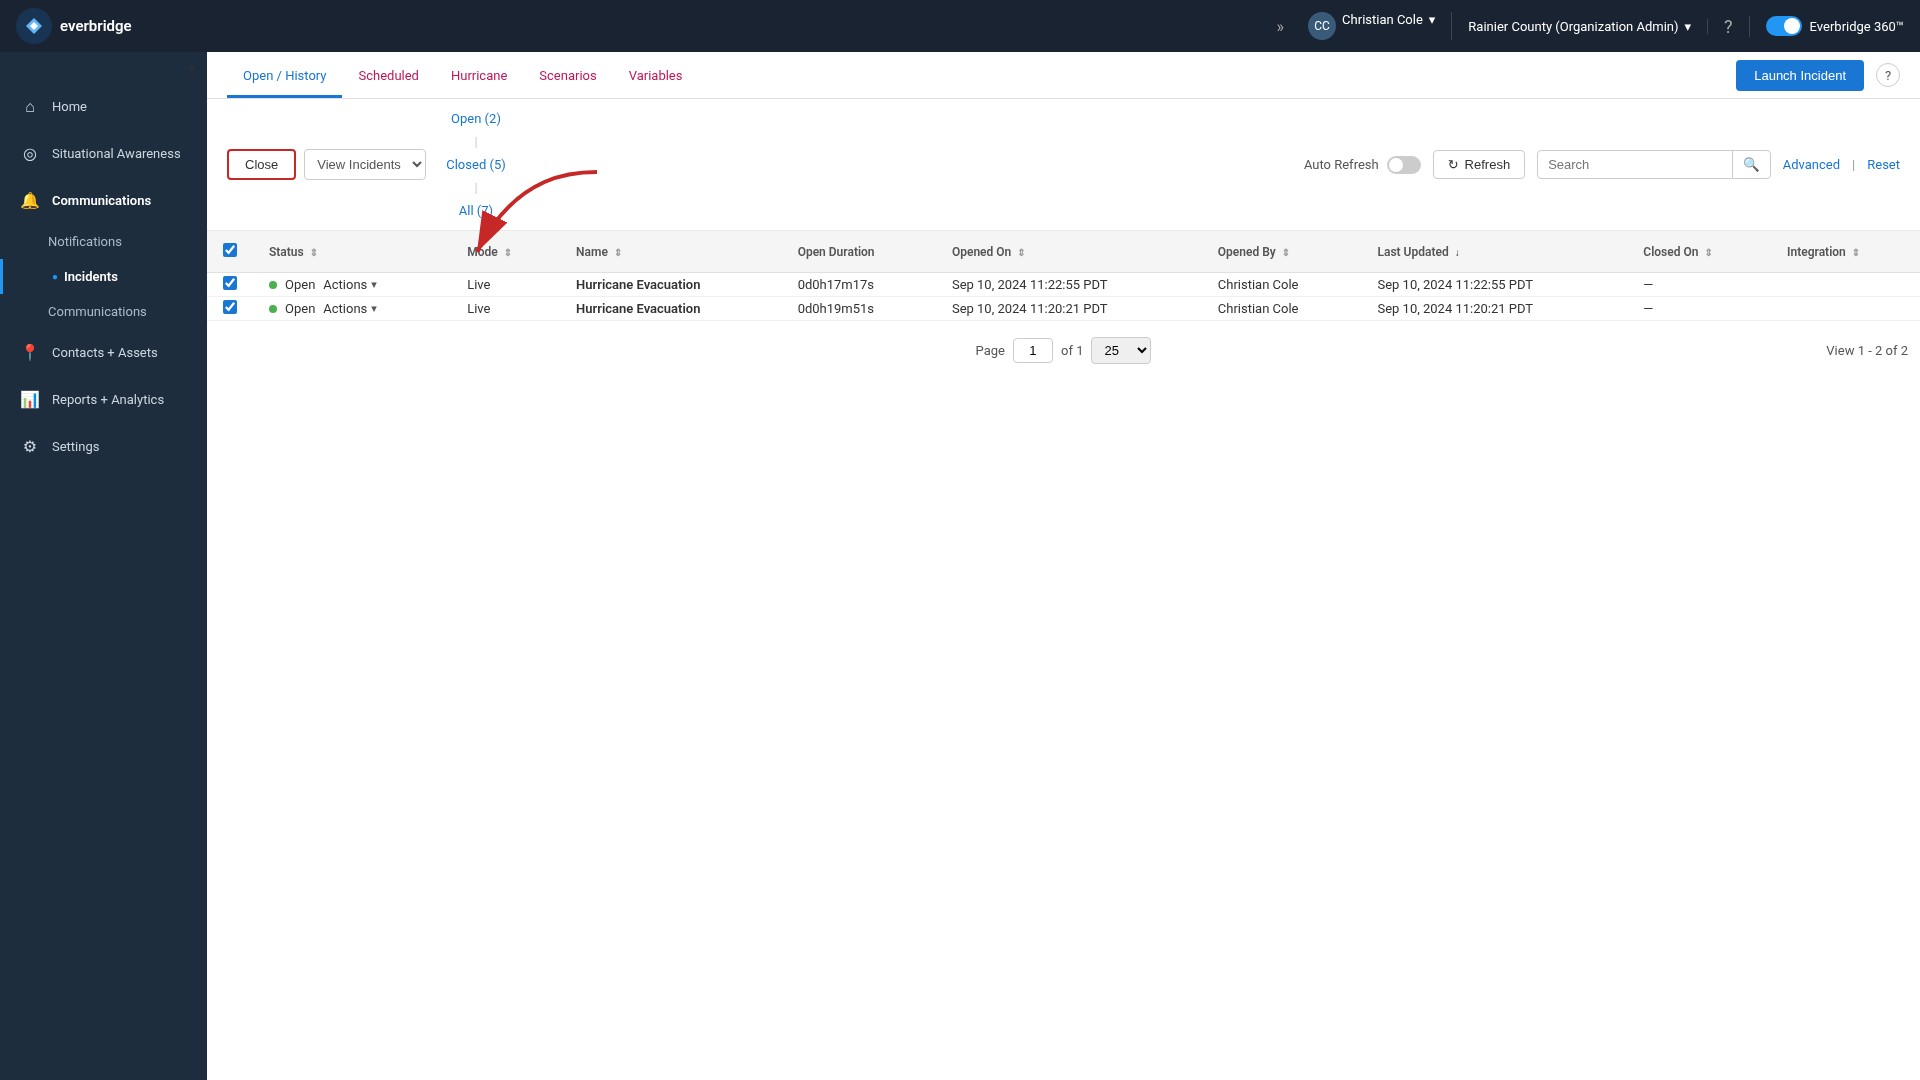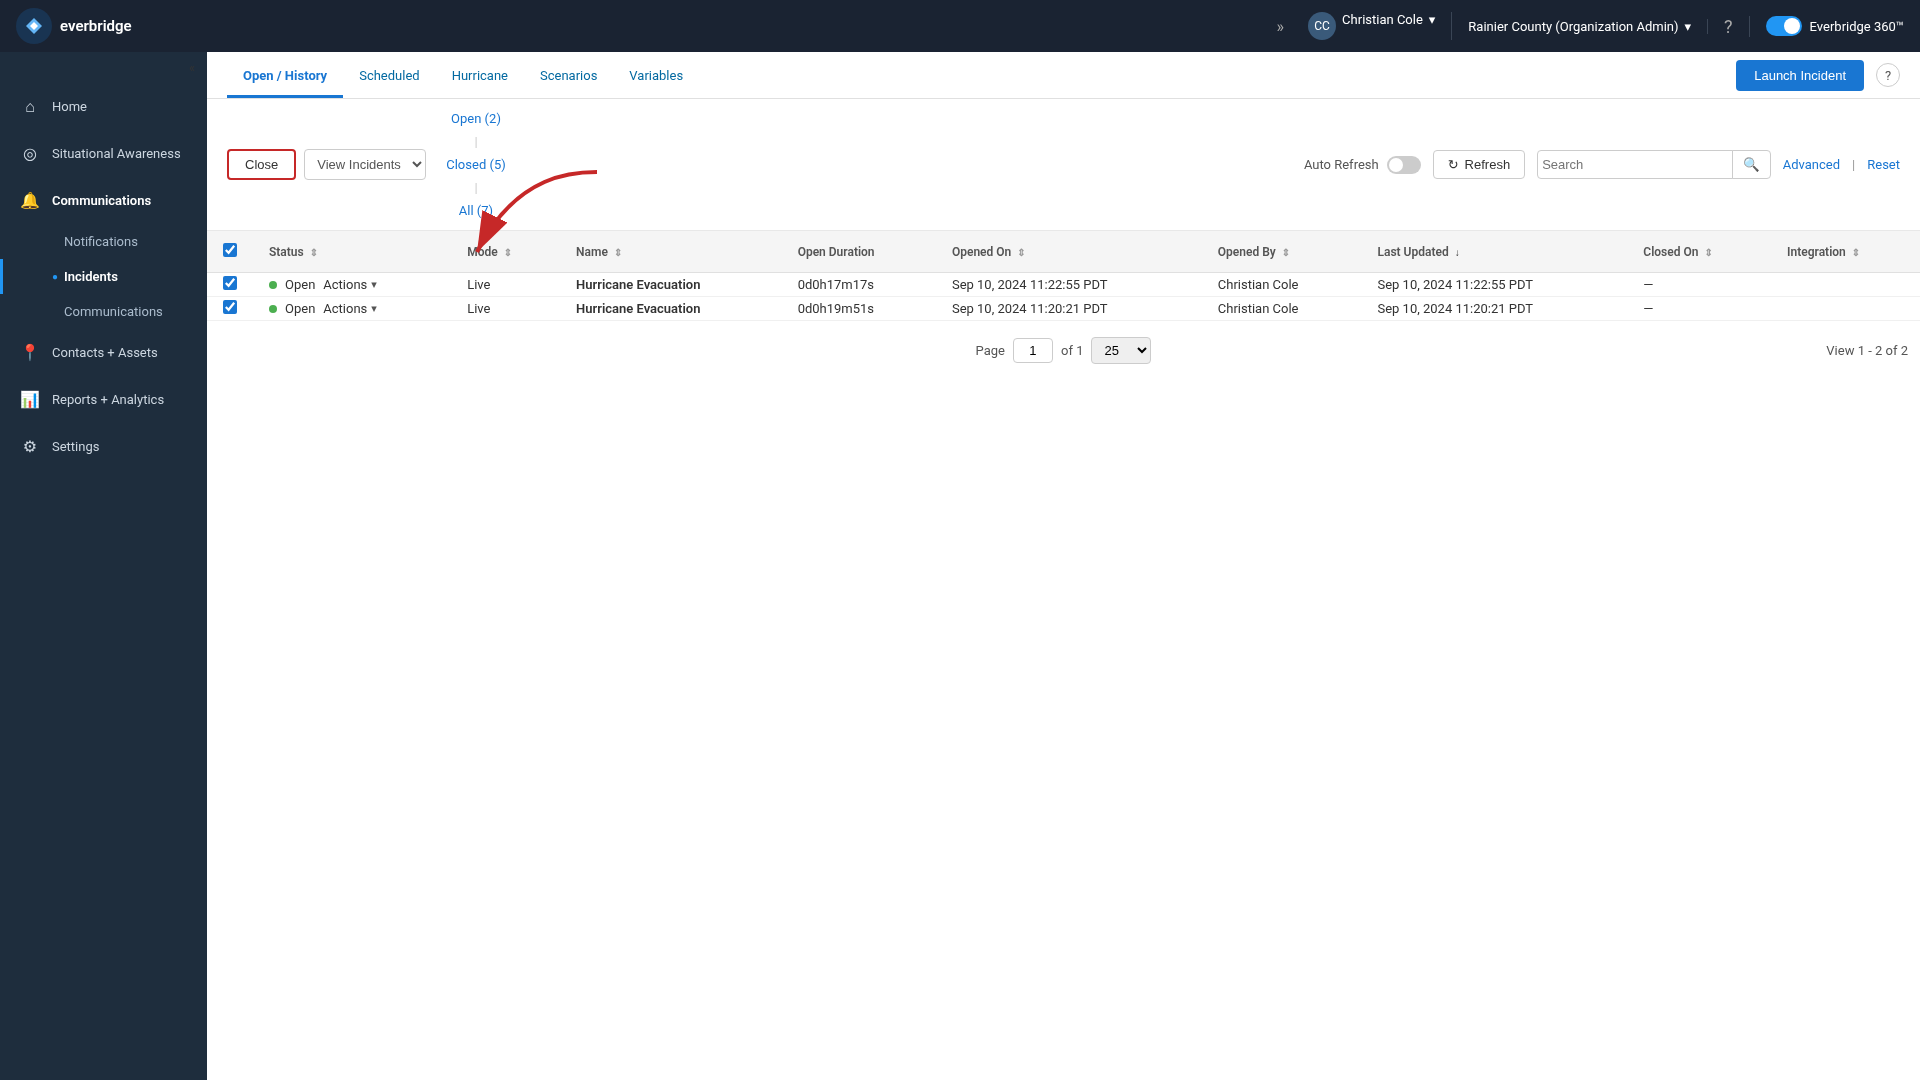--- a/index.html
+++ b/index.html
@@ -40,21 +40,21 @@
     .sidebar-collapse { display: flex; justify-content: flex-end; padding: 8px 12px; }
     .sidebar-item {
       display: flex; align-items: center; gap: 12px;
       padding: 14px 20px;
       color: #ccd6e0;
       cursor: pointer;
       font-size: 13px;
     }
     .sidebar-item.active-parent { color: white; font-weight: 500; }
     .sidebar-icon { font-size: 16px; min-width: 20px; text-align: center; }
-    .sidebar-sub { padding-left: 64px; padding-top: 10px; padding-bottom: 10px; color: #aabbcc; font-size: 13px; cursor: pointer; }
+    .sidebar-sub { padding-left: 48px; padding-top: 10px; padding-bottom: 10px; color: #aabbcc; font-size: 13px; cursor: pointer; }
     .sidebar-sub.active { color: white; font-weight: 500; border-left: 3px solid #2196F3; padding-left: 49px; }
 
     
     .main-content {
       margin-left: 207px;
       margin-top: 52px;
       background: white;
       min-height: calc(1080px - 52px);
       position: relative;
     }
@@ -65,25 +65,25 @@
       align-items: center;
       padding: 0 20px;
       border-bottom: 1px solid #e0e0e0;
       background: white;
       justify-content: space-between;
     }
     .tabs { display: flex; }
     .tab {
       padding: 16px 16px 12px;
       cursor: pointer;
-      color: #0369a1;
+      color: #be185d;
       font-size: 13px;
       border-bottom: 3px solid transparent;
     }
-    .tab.active { color: #1976D2; border-bottom: 3px solid #1976D2; font-weight: 700; }
+    .tab.active { color: #1976D2; border-bottom: 3px solid #1976D2; font-weight: 400; }
     .launch-btn {
       background: #1976D2;
       color: white;
       border: none;
       padding: 8px 18px;
       border-radius: 4px;
       cursor: pointer;
       font-size: 13px;
       font-weight: 500;
     }
@@ -130,21 +130,21 @@
       padding: 6px 14px;
       border-radius: 4px;
       cursor: pointer;
       font-size: 13px;
       display: flex; align-items: center; gap: 6px;
       color: #333;
     }
     .search-box {
       border: 1px solid #ccc;
       border-radius: 4px;
-      padding: 6px 4px;
+      padding: 6px 10px;
       font-size: 13px;
       width: 200px;
       outline: none;
     }
     .search-btn {
       border: 1px solid #ccc;
       background: white;
       padding: 6px 10px;
       border-radius: 0 4px 4px 0;
       cursor: pointer;

